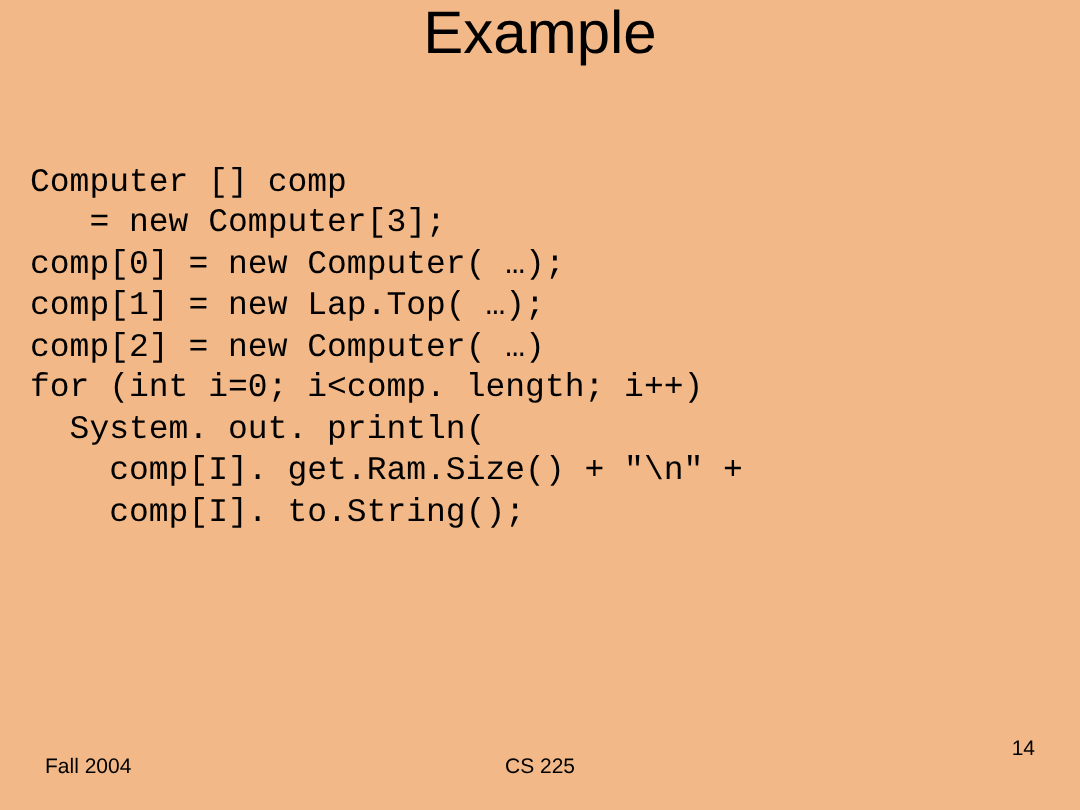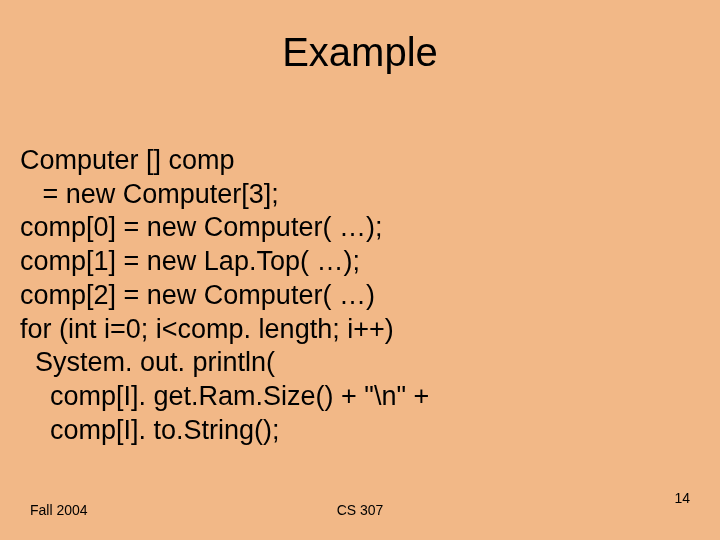--- a/index.html
+++ b/index.html
@@ -12,26 +12,25 @@
   body {
     background: #f2b887;
     font-family: Arial, Helvetica, sans-serif;
     color: #000;
     position: relative;
   }
   .title {
     text-align: center;
     font-size: 40px;
     font-family: Arial, Helvetica, sans-serif;
-    margin-top: 30px;
     margin-bottom: 35px;
   }
   .code {
-    font-family: Liberation Sans, sans-serif;
-    font-size: 27px;
+    font-family: Liberation Mono, monospace;
+    font-size: 22px;
     line-height: 1.25;
     margin-left: 20px;
     white-space: pre;
   }
   .footer {
     position: absolute;
     bottom: 22px;
     left: 0;
     right: 0;
     font-size: 14px;
@@ -67,15 +66,15 @@
 <span>comp[1] = new Lap.Top( …);</span>
 <span>comp[2] = new Computer( …)</span>
 <span>for (int i=0; i&lt;comp. length; i++)</span>
 <span>  System. out. println(</span>
 <span>    comp[I]. get.Ram.Size() + "\n" +</span>
 <span>    comp[I]. to.String();</span>
 </div>
 
 <div class="footer">
   <span class="footer-left">Fall 2004</span>
-  <span class="footer-center">CS 307</span>
+  <span class="footer-center">CS 225</span>
   <span class="footer-right">14</span>
 </div>
 
 </body></html>

